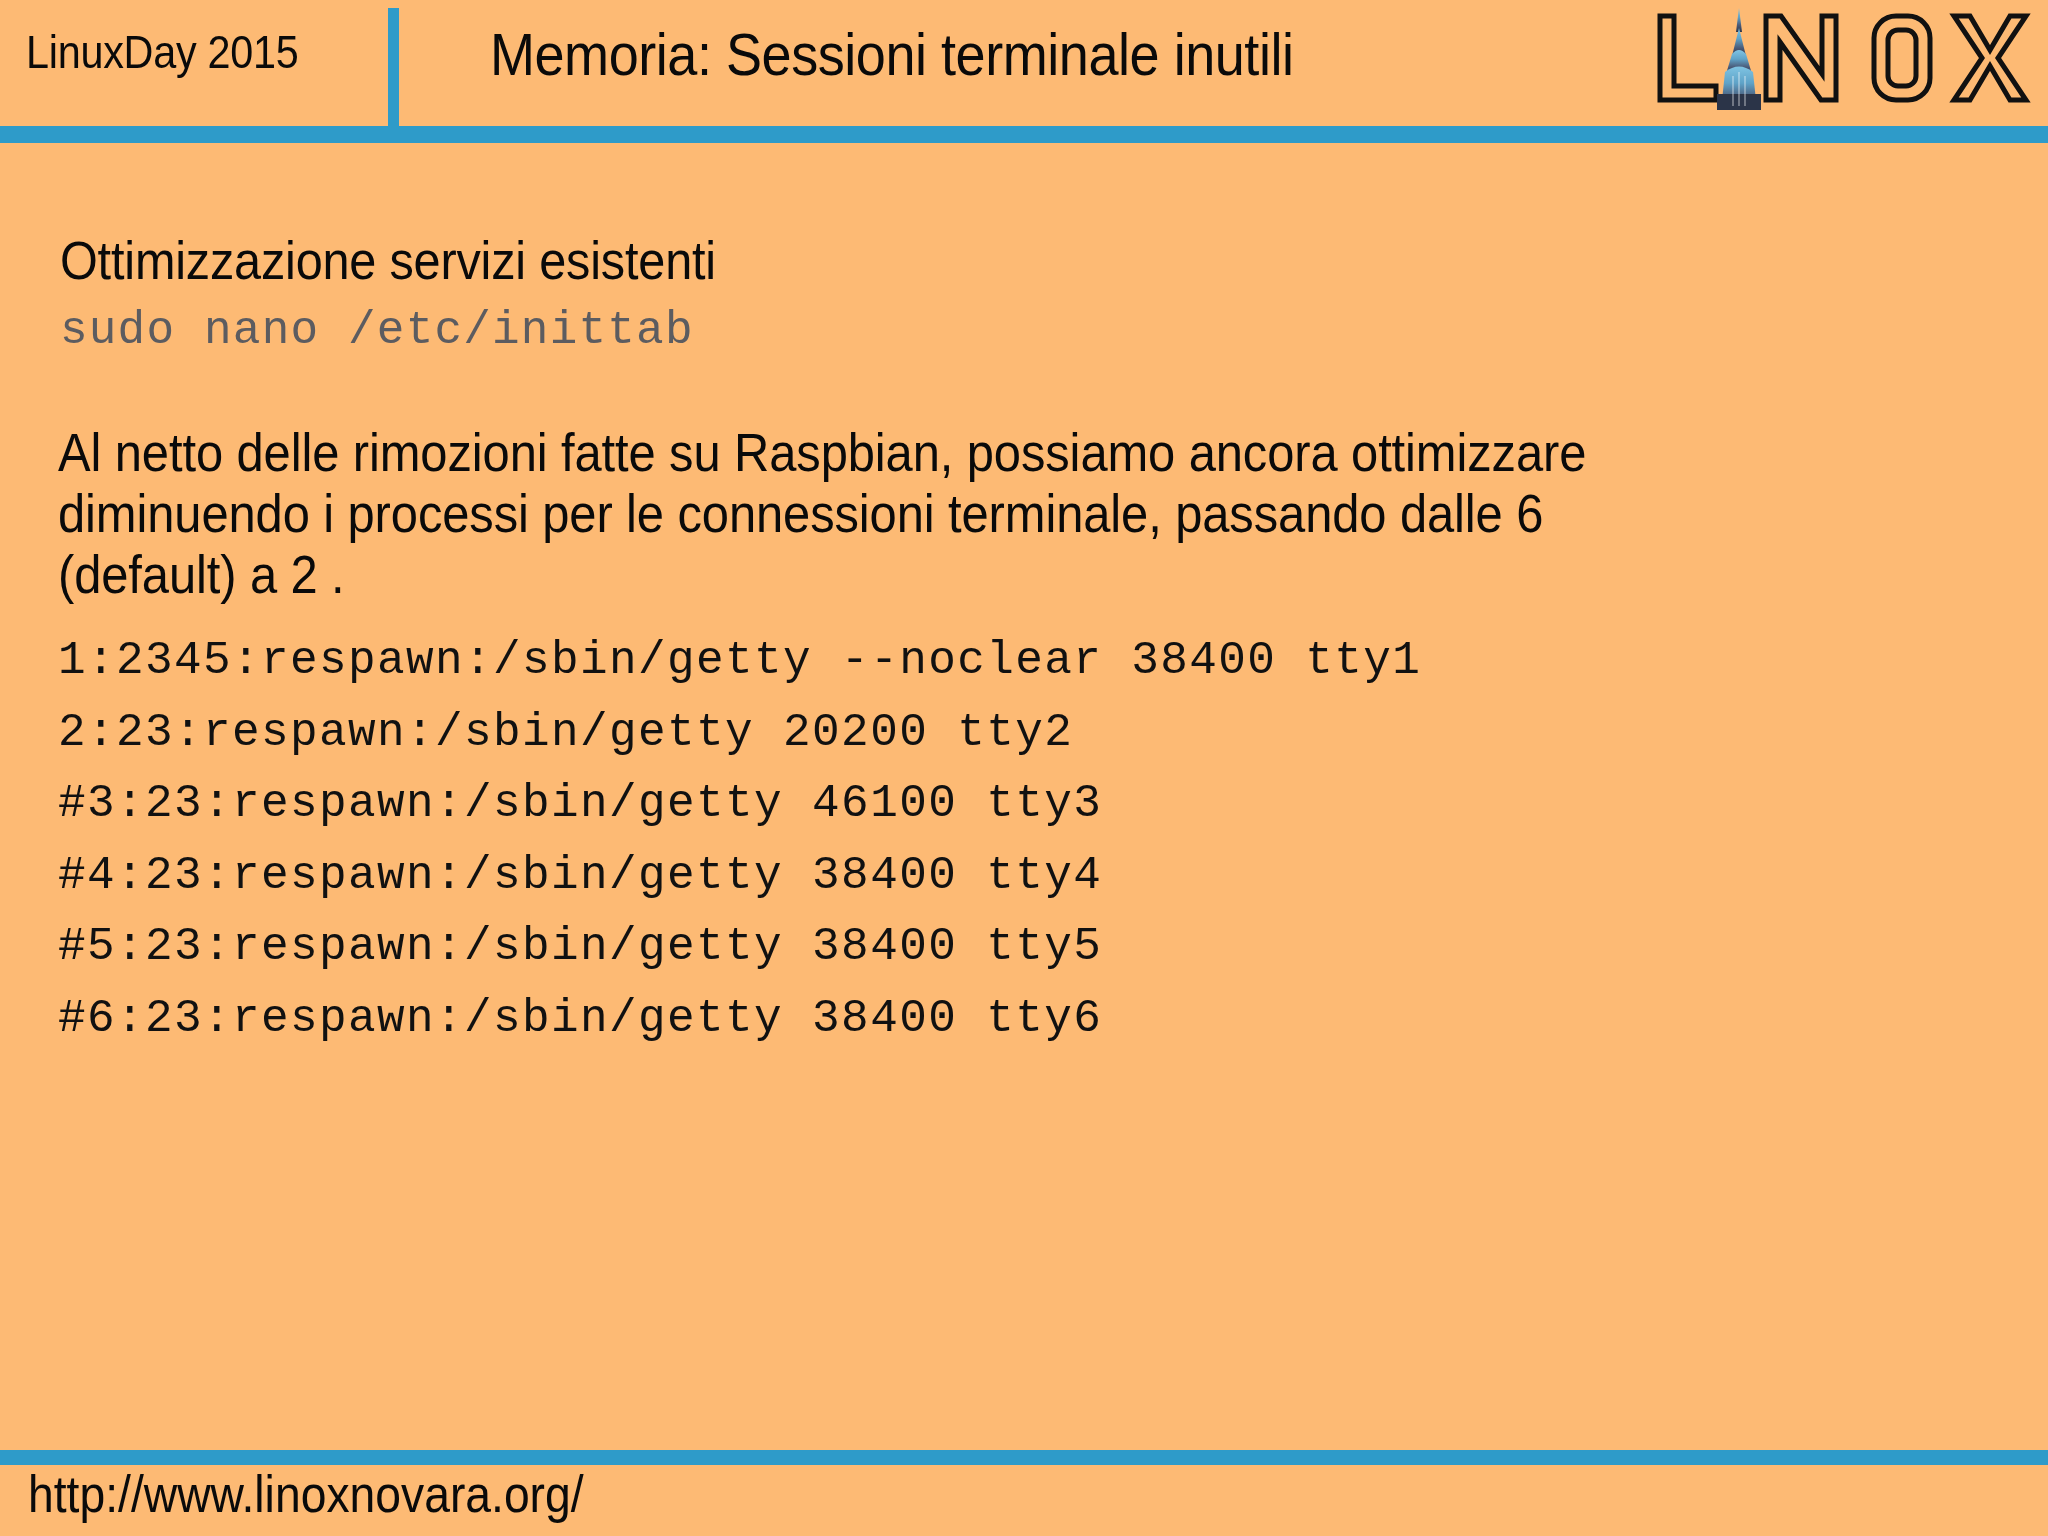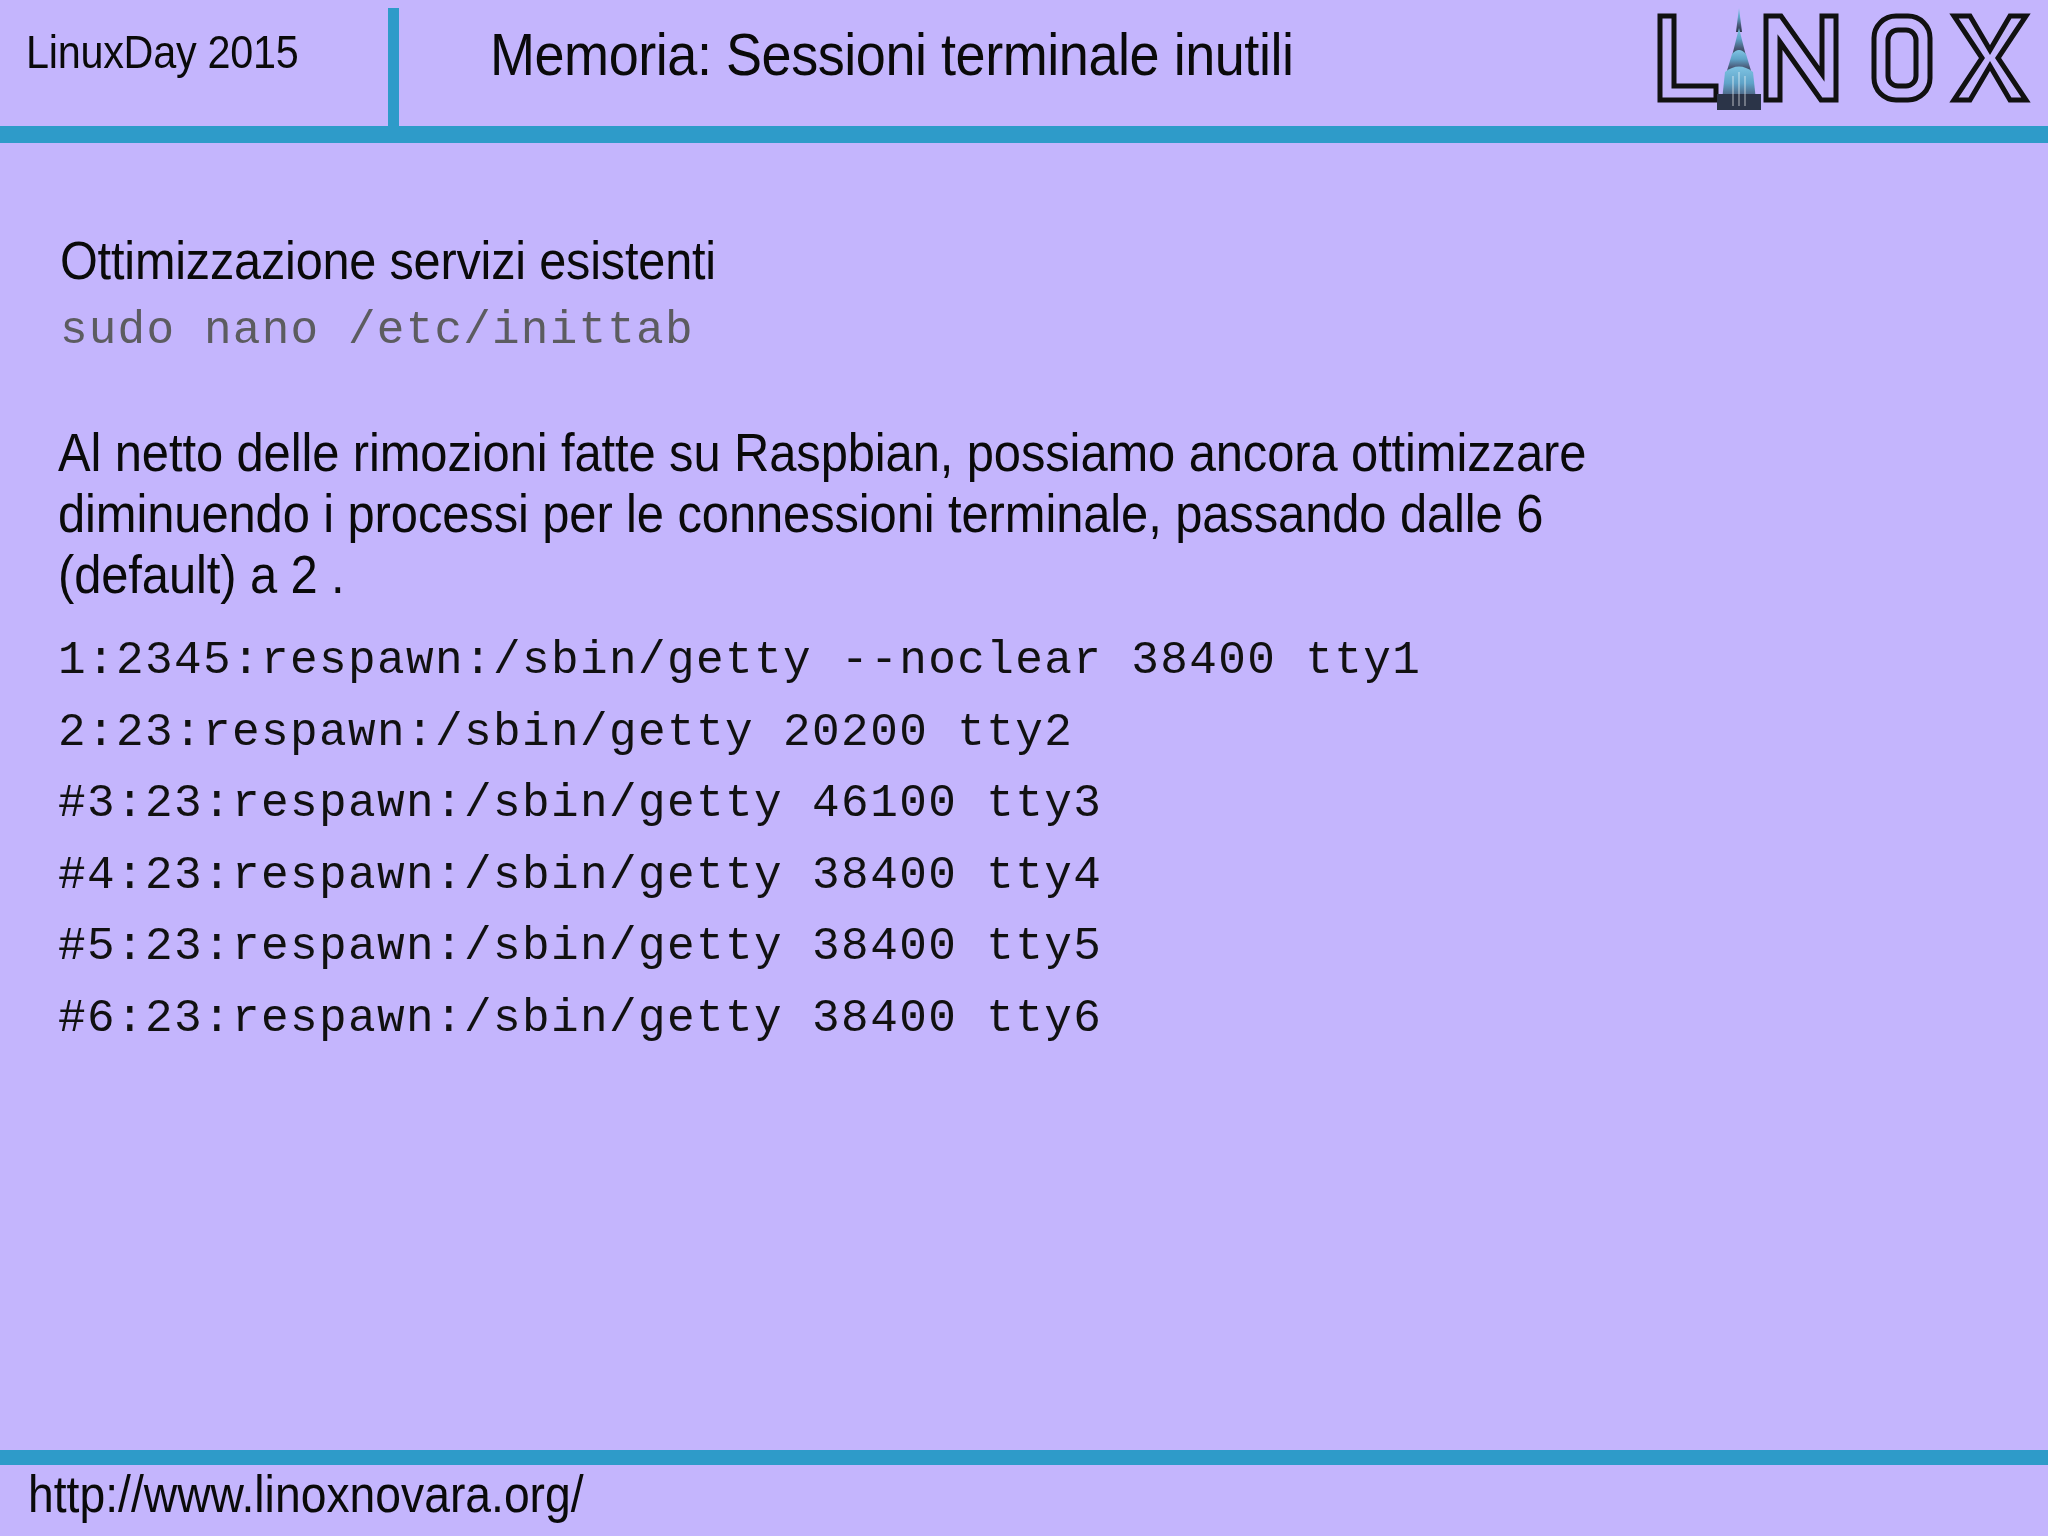--- a/index.html
+++ b/index.html
@@ -13,21 +13,21 @@
     height: 1536px;
     overflow: hidden;
     font-family: "Liberation Sans", sans-serif;
     -webkit-font-smoothing: antialiased;
   }
 
   .slide {
     position: relative;
     width: 2048px;
     height: 1536px;
-    background: #c4b5fd;
+    background: #fdba74;
     box-sizing: border-box;
   }
 
   
   .header {
     position: absolute;
     left: 0;
     top: 0;
     width: 2048px;
     height: 144px;

